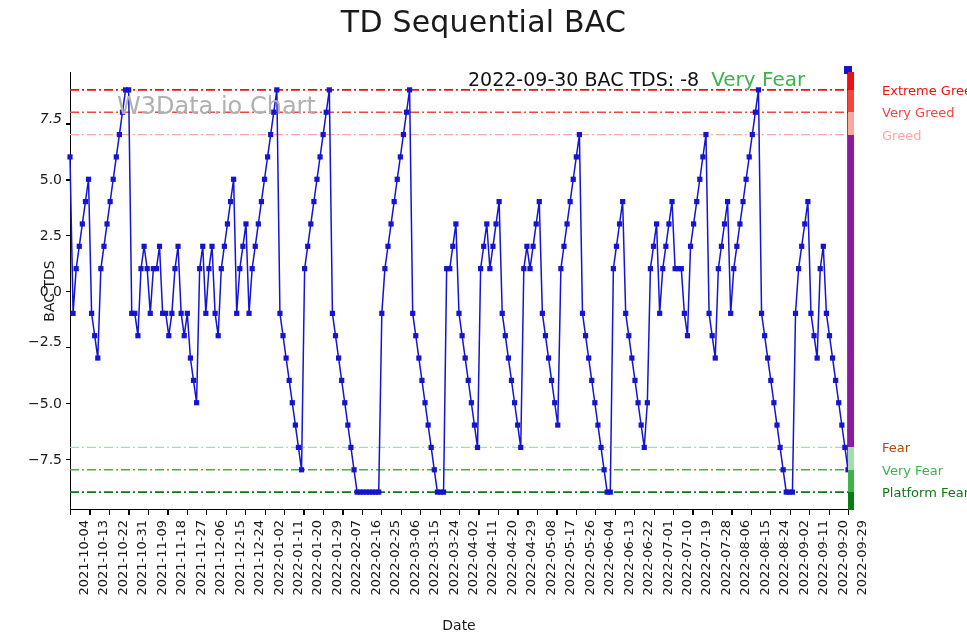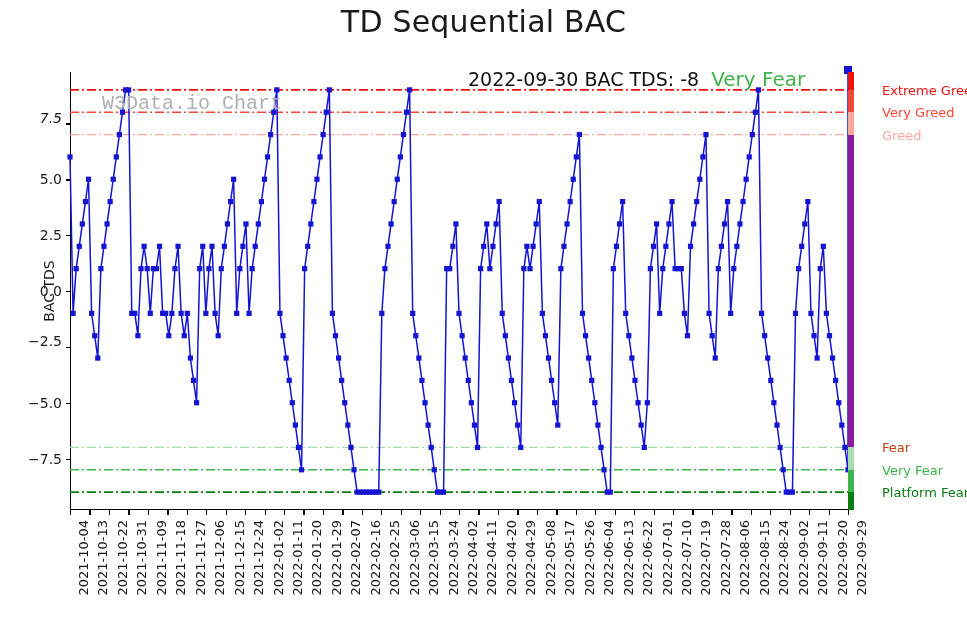--- a/index.html
+++ b/index.html
@@ -47,26 +47,25 @@
     box-sizing: border-box;
   }
   #svg-layer {
     position: absolute;
     inset: 0;
     overflow: visible;
   }
   
   .watermark {
     position: absolute;
-    left: 32px;
+    left: 47px;
     color: #b0b0b0;
-    font-size: 20px;
+    font-size: 24px;
     white-space: nowrap;
     pointer-events: none;
-    font-family: Liberation Mono, monospace;
   }
   #watermark-line1 { top: 20px; }
   #watermark-line2 { top: 47px; }
   
   #annotation {
     position: absolute;
     top: -5px;
     left: 398px;
     font-size: 19px;
     white-space: nowrap;
@@ -434,20 +433,21 @@
         </g>
     </svg>
 
     <div class="watermark" id="watermark-line1">W3Data.io Chart</div>
 
     <div id="annotation">
       <span>2022-09-30 BAC TDS: -8</span><span class="sentiment">Very Fear</span>
     </div>
 
     <div id="y-axis-label">BAC TDS</div>
+    <div id="x-axis-label">Date</div>
 
     <div id="ytick-layer">
         <div class="ytick-label" style="top: 46px; font-style: italic;">7.5</div>
         <div class="ytick-mark" style="top: 51.398px;"></div>
         <div class="ytick-label" style="top: 107.265px;">5.0</div>
         <div class="ytick-mark" style="top: 107.265px;"></div>
         <div class="ytick-label" style="top: 163.133px;">2.5</div>
         <div class="ytick-mark" style="top: 163.133px;"></div>
         <div class="ytick-label" style="top: 219px;">0.0</div>
         <div class="ytick-mark" style="top: 219px;"></div>

